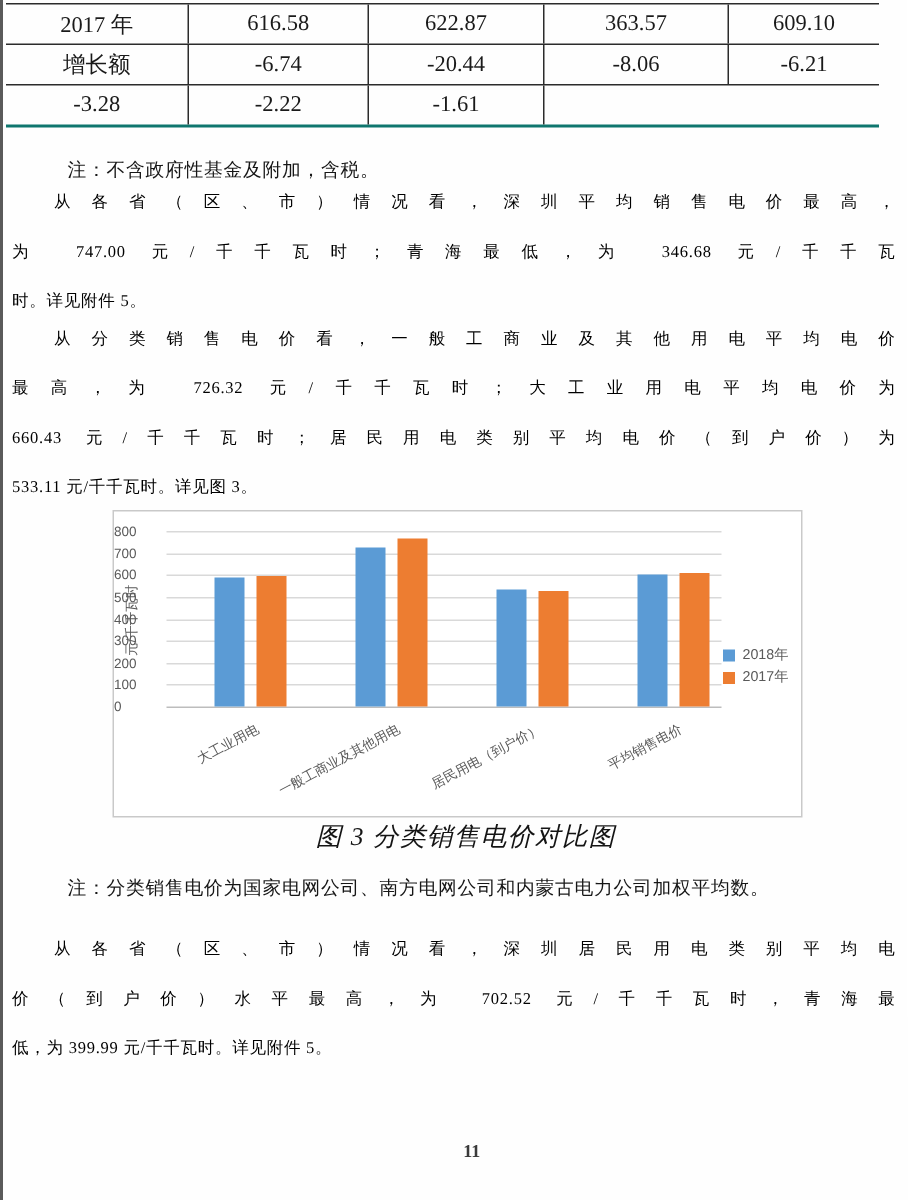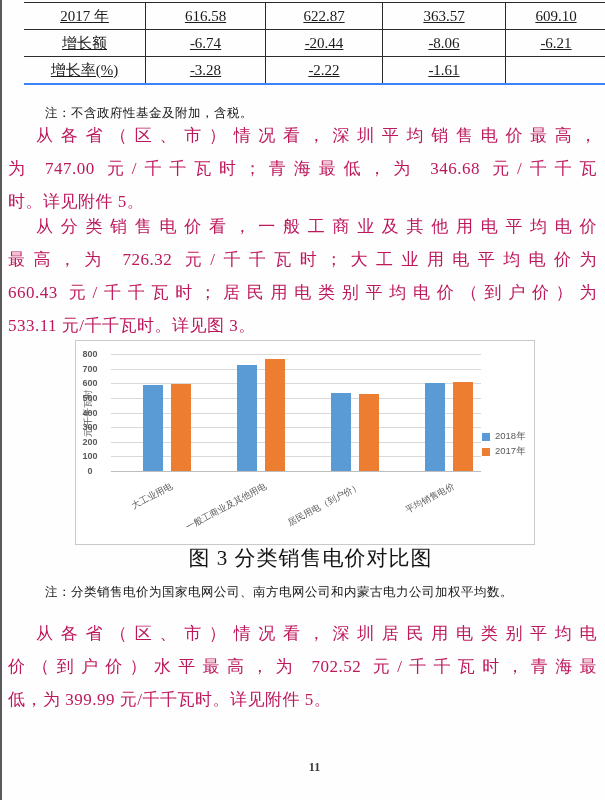--- a/index.html
+++ b/index.html
@@ -1,67 +1,67 @@
 <!DOCTYPE html>
 <html><head>
 <meta charset="utf-8">
 <style>
   html,body { margin:0; padding:0; background:#ffffff; }
   .page { position:relative; width:605px; height:800px; background:#fefefe; overflow:hidden;
           font-family:"Liberation Serif","DejaVu Serif",serif; color:#1c1c1c; }
   .page-edge { position:absolute; left:0; top:0; width:2px; height:100%; background:#5a5a5a; }
 
   
-  .top-table { position:absolute; left:24px; top:2px; width:582px;
-               border-top:1px solid #2b2b2b; border-bottom:2px solid #3b82f6;text-decoration:underline; }
+  .top-table { position:absolute; left:4px; top:2px; width:582px;
+               border-top:1px solid #2b2b2b; border-bottom:2px solid #0f766e; }
   .trow { display:flex; height:26px; border-bottom:1px solid #2b2b2b; }
   .trow:last-child { border-bottom:none; }
   .tcell { display:flex; align-items:center; justify-content:center;
            font-size:15px; color:#1a1a1a; border-right:1px solid #2b2b2b; box-sizing:border-box; }
   .tcell:nth-child(1){ flex:0 0 122px; }
   .tcell:nth-child(2){ flex:0 0 120px; }
   .tcell:nth-child(3){ flex:0 0 117px; }
   .tcell:nth-child(4){ flex:0 0 123px; }
   .tcell:nth-child(5){ flex:1 1 auto; border-right:none; }
 
   
   .note { position:absolute; font-size:12.5px; line-height:14px; color:#161616; letter-spacing:0.5px; }
   .note1 { left:45px; top:106px; }
   .note2 { left:45px; top:585px; }
 
   
-  .para { position:absolute; left:8px; width:589px; font-size:17px; color:#be185d; }
+  .para { position:absolute; left:8px; width:589px; font-size:11px; color:#000000; }
   .para .line { height:33px; line-height:33px; overflow:hidden; text-align:justify;
                 letter-spacing:0.5px; }
   .para .line.stretch { text-align-last:justify; }
   .para .line.indent { text-indent:28px; }
   #p1 { top:119px; }
   #p2 { top:210px; }
   #p3 { top:617px; }
 
   
   .chart-box { position:absolute; left:75px; top:340px; width:460px; height:205px;
                background:#ffffff; border:1px solid #c9c9c9; box-sizing:border-box;
                font-family:"Liberation Sans","DejaVu Sans",sans-serif; color:#595959; }
   .gridline { position:absolute; left:35px; width:370px; height:1px; background:#d9d9d9; }
   .gridline.zero { background:#bdbdbd; }
   .ytick { position:absolute; left:0; width:28px; height:10px; line-height:10px;
-           text-align:center; font-size:9px; color:#595959;font-weight:bold; }
+           text-align:left; font-size:9px; color:#595959; }
   .ylabel { position:absolute; left:-26px; top:66px; width:76px; height:13px; line-height:13px;
             text-align:center; font-size:9px; color:#595959; transform:rotate(-90deg); }
   .bar { position:absolute; width:20px; }
   .xlabel { position:absolute; width:140px; text-align:right; font-size:9px; color:#595959;
             transform-origin:100% 0; transform:rotate(-28deg); white-space:nowrap; }
   .legend { position:absolute; left:406px; top:88px; }
   .legend-item { display:flex; align-items:center; height:15px; font-size:9.5px; color:#595959; }
   .legend-swatch { display:inline-block; width:8px; height:8px; margin-right:5px; }
 
   
   .caption { position:absolute; left:16px; right:0; top:547px; height:22px; line-height:22px;
-             text-align:center; font-size:21px; letter-spacing:1px; color:#141414; }
+             text-align:center; font-size:17px; letter-spacing:1px; color:#141414;font-style:italic; }
   .pagenum { position:absolute; left:0; right:0; top:760px; text-align:center;
              font-size:12px; font-weight:bold; color:#3a3a3a;padding-left:24px; }
 </style>
 </head>
 <body>
 
 <div class="page">
   <div class="page-edge"></div>
 
   <div class="top-table" id="price-table">
@@ -73,21 +73,20 @@
         <div class="tcell">609.10</div>
       </div>
       <div class="trow">
         <div class="tcell">增长额</div>
         <div class="tcell">-6.74</div>
         <div class="tcell">-20.44</div>
         <div class="tcell">-8.06</div>
         <div class="tcell">-6.21</div>
       </div>
       <div class="trow">
-        <div class="tcell">增长率(%)</div>
         <div class="tcell">-3.28</div>
         <div class="tcell">-2.22</div>
         <div class="tcell">-1.61</div>
       </div>
     </div>
 
   <div class="note note1">注：不含政府性基金及附加，含税。</div>
 
   <div class="para" id="p1">
       <div class="line indent stretch">从各省（区、市）情况看，深圳平均销售电价最高，</div>

